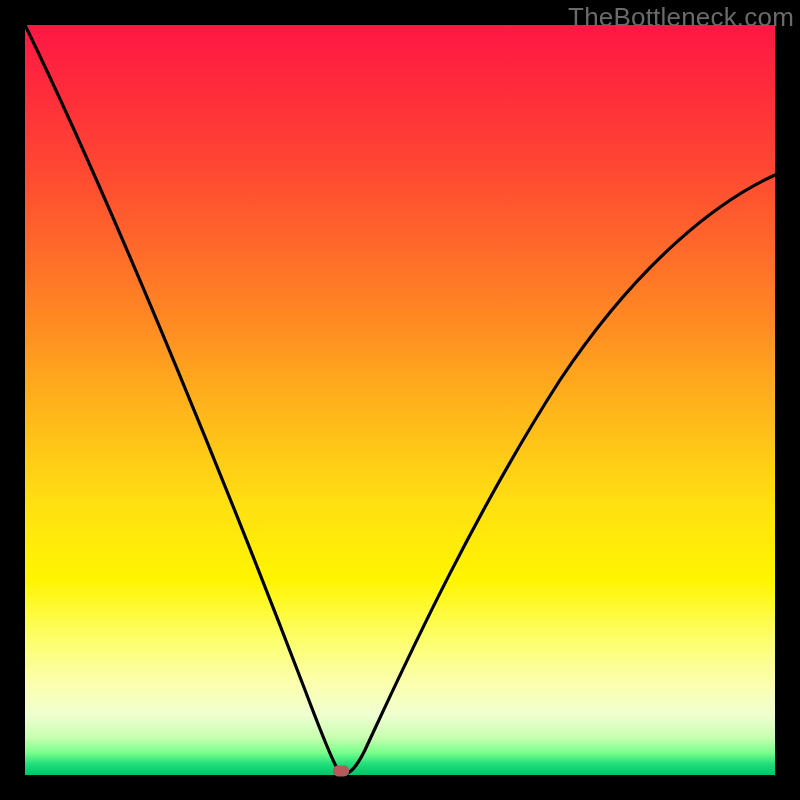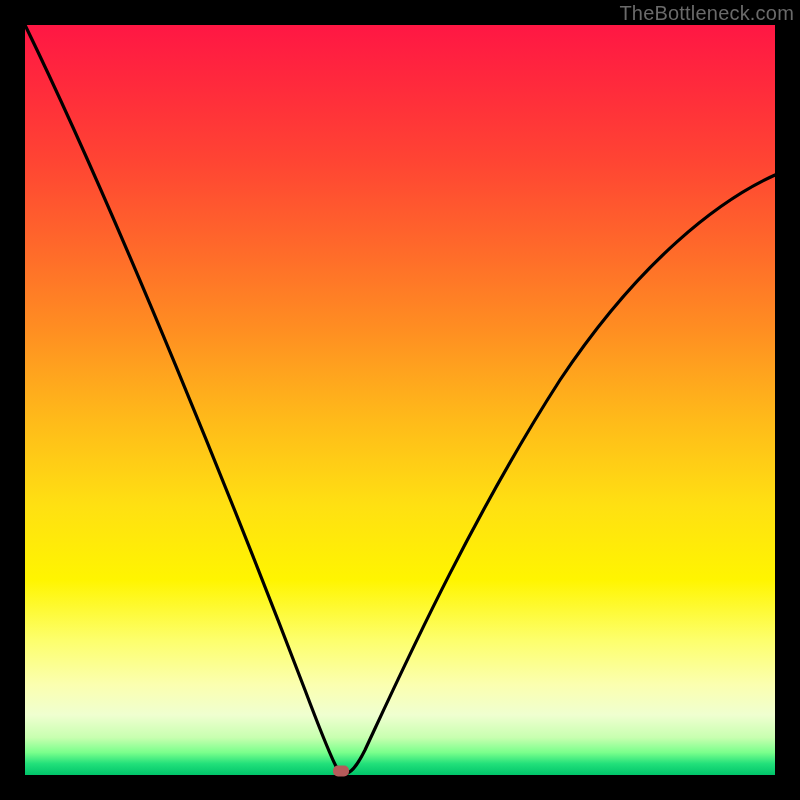--- a/index.html
+++ b/index.html
@@ -38,21 +38,21 @@
       #c8ffb0 95%,
       #7aff8c 97%,
       #22e07a 98.5%,
       #00c46a 100%
     );
   }
   .watermark {
     position: absolute;
     top: 2px;
     right: 6px;
-    font-size: 20px;
+    font-size: 26px;
     font-weight: 500;
     color: #6a6a6a;
     letter-spacing: 0.2px;
     font-family: Arial, Helvetica, sans-serif;
   }
   .curve-svg {
     position: absolute;
     top: 0; left: 0;
     width: 800px; height: 800px;
     pointer-events: none;

